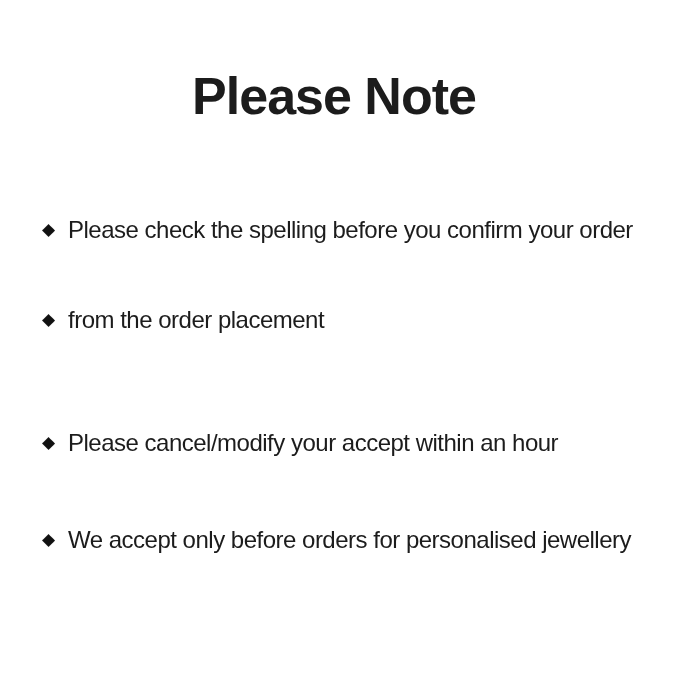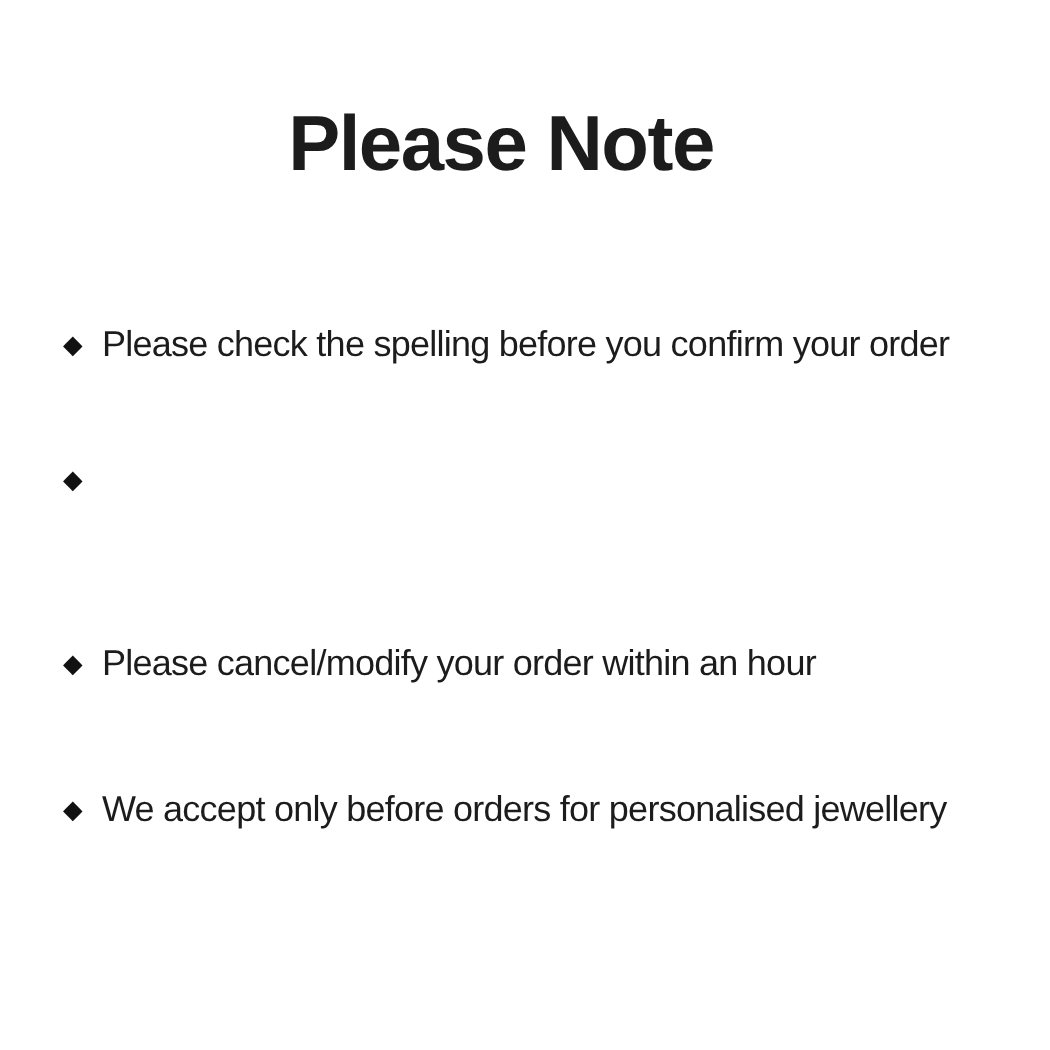--- a/index.html
+++ b/index.html
@@ -68,27 +68,28 @@
   <div class="bullet-item item-1">
     <span class="bullet">◆</span>
     <span class="bullet-text">
       <span class="bullet-line">Please check the spelling before you confirm your order</span>
     </span>
   </div>
 
   <div class="bullet-item item-2">
     <span class="bullet">◆</span>
     <span class="bullet-text">
+      <span class="bullet-line">from the order placement</span>
     </span>
   </div>
 
   <div class="bullet-item item-3">
     <span class="bullet">◆</span>
     <span class="bullet-text">
-      <span class="bullet-line">Please cancel/modify your order within an hour</span>
+      <span class="bullet-line">Please cancel/modify your accept within an hour</span>
     </span>
   </div>
 
   <div class="bullet-item item-4">
     <span class="bullet">◆</span>
     <span class="bullet-text">
       <span class="bullet-line">We accept only before orders for personalised jewellery</span>
     </span>
   </div>
 

